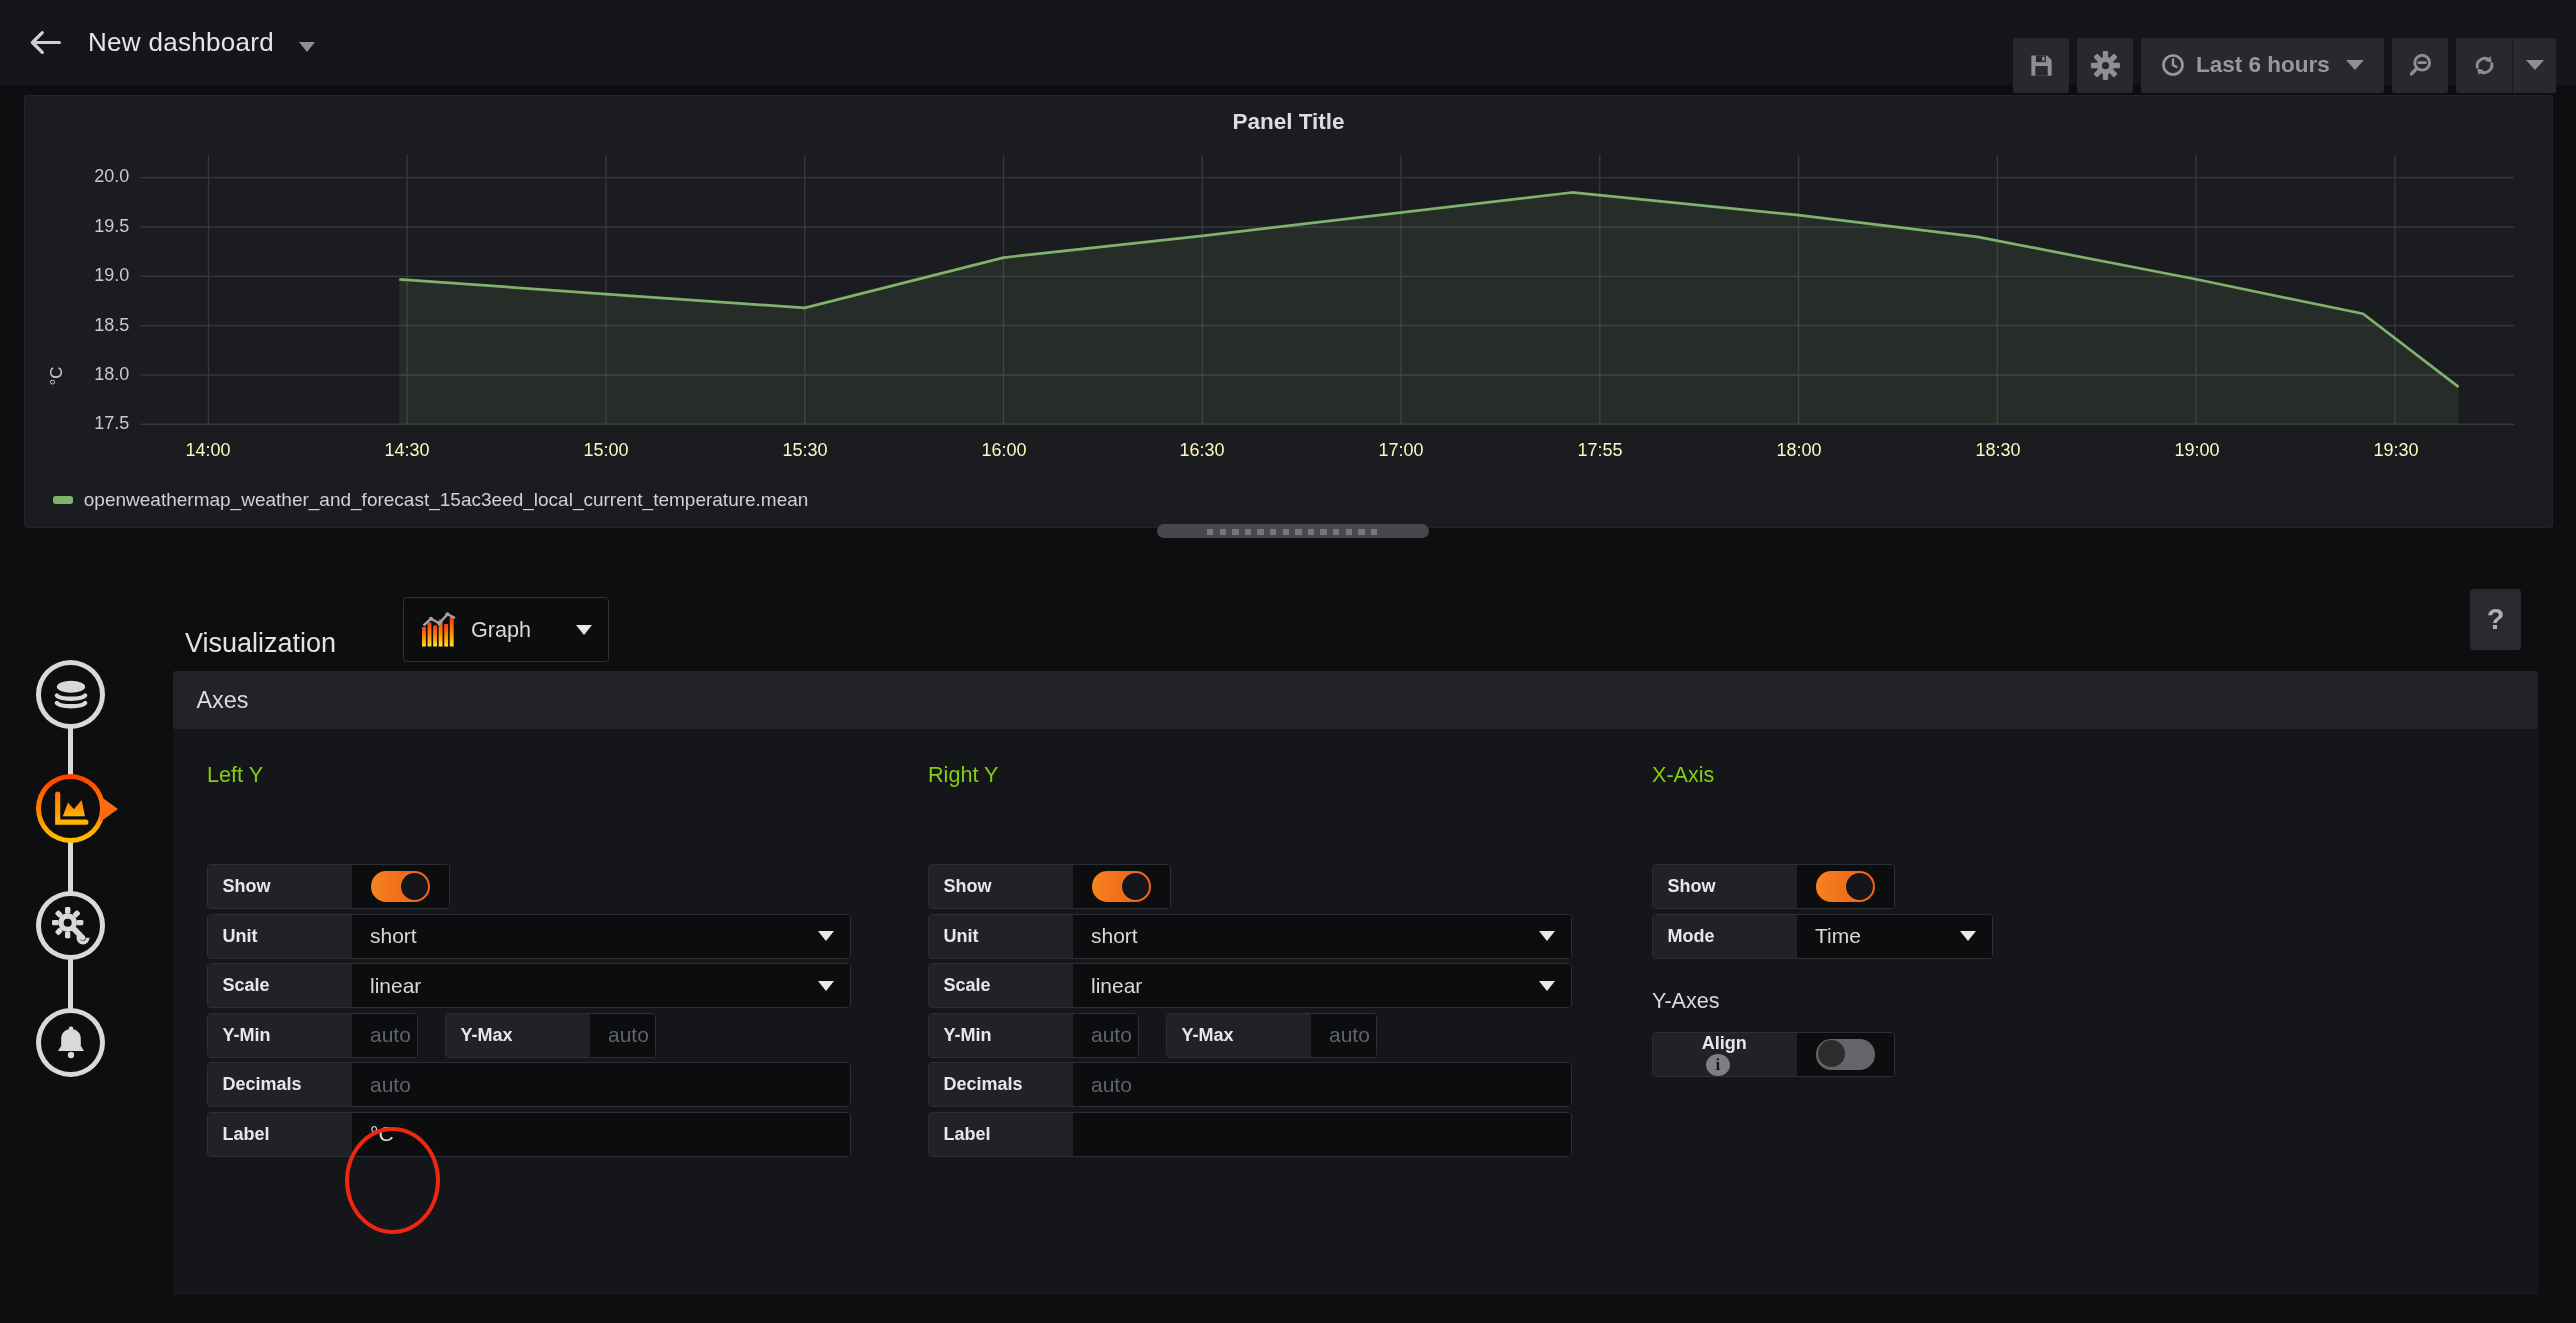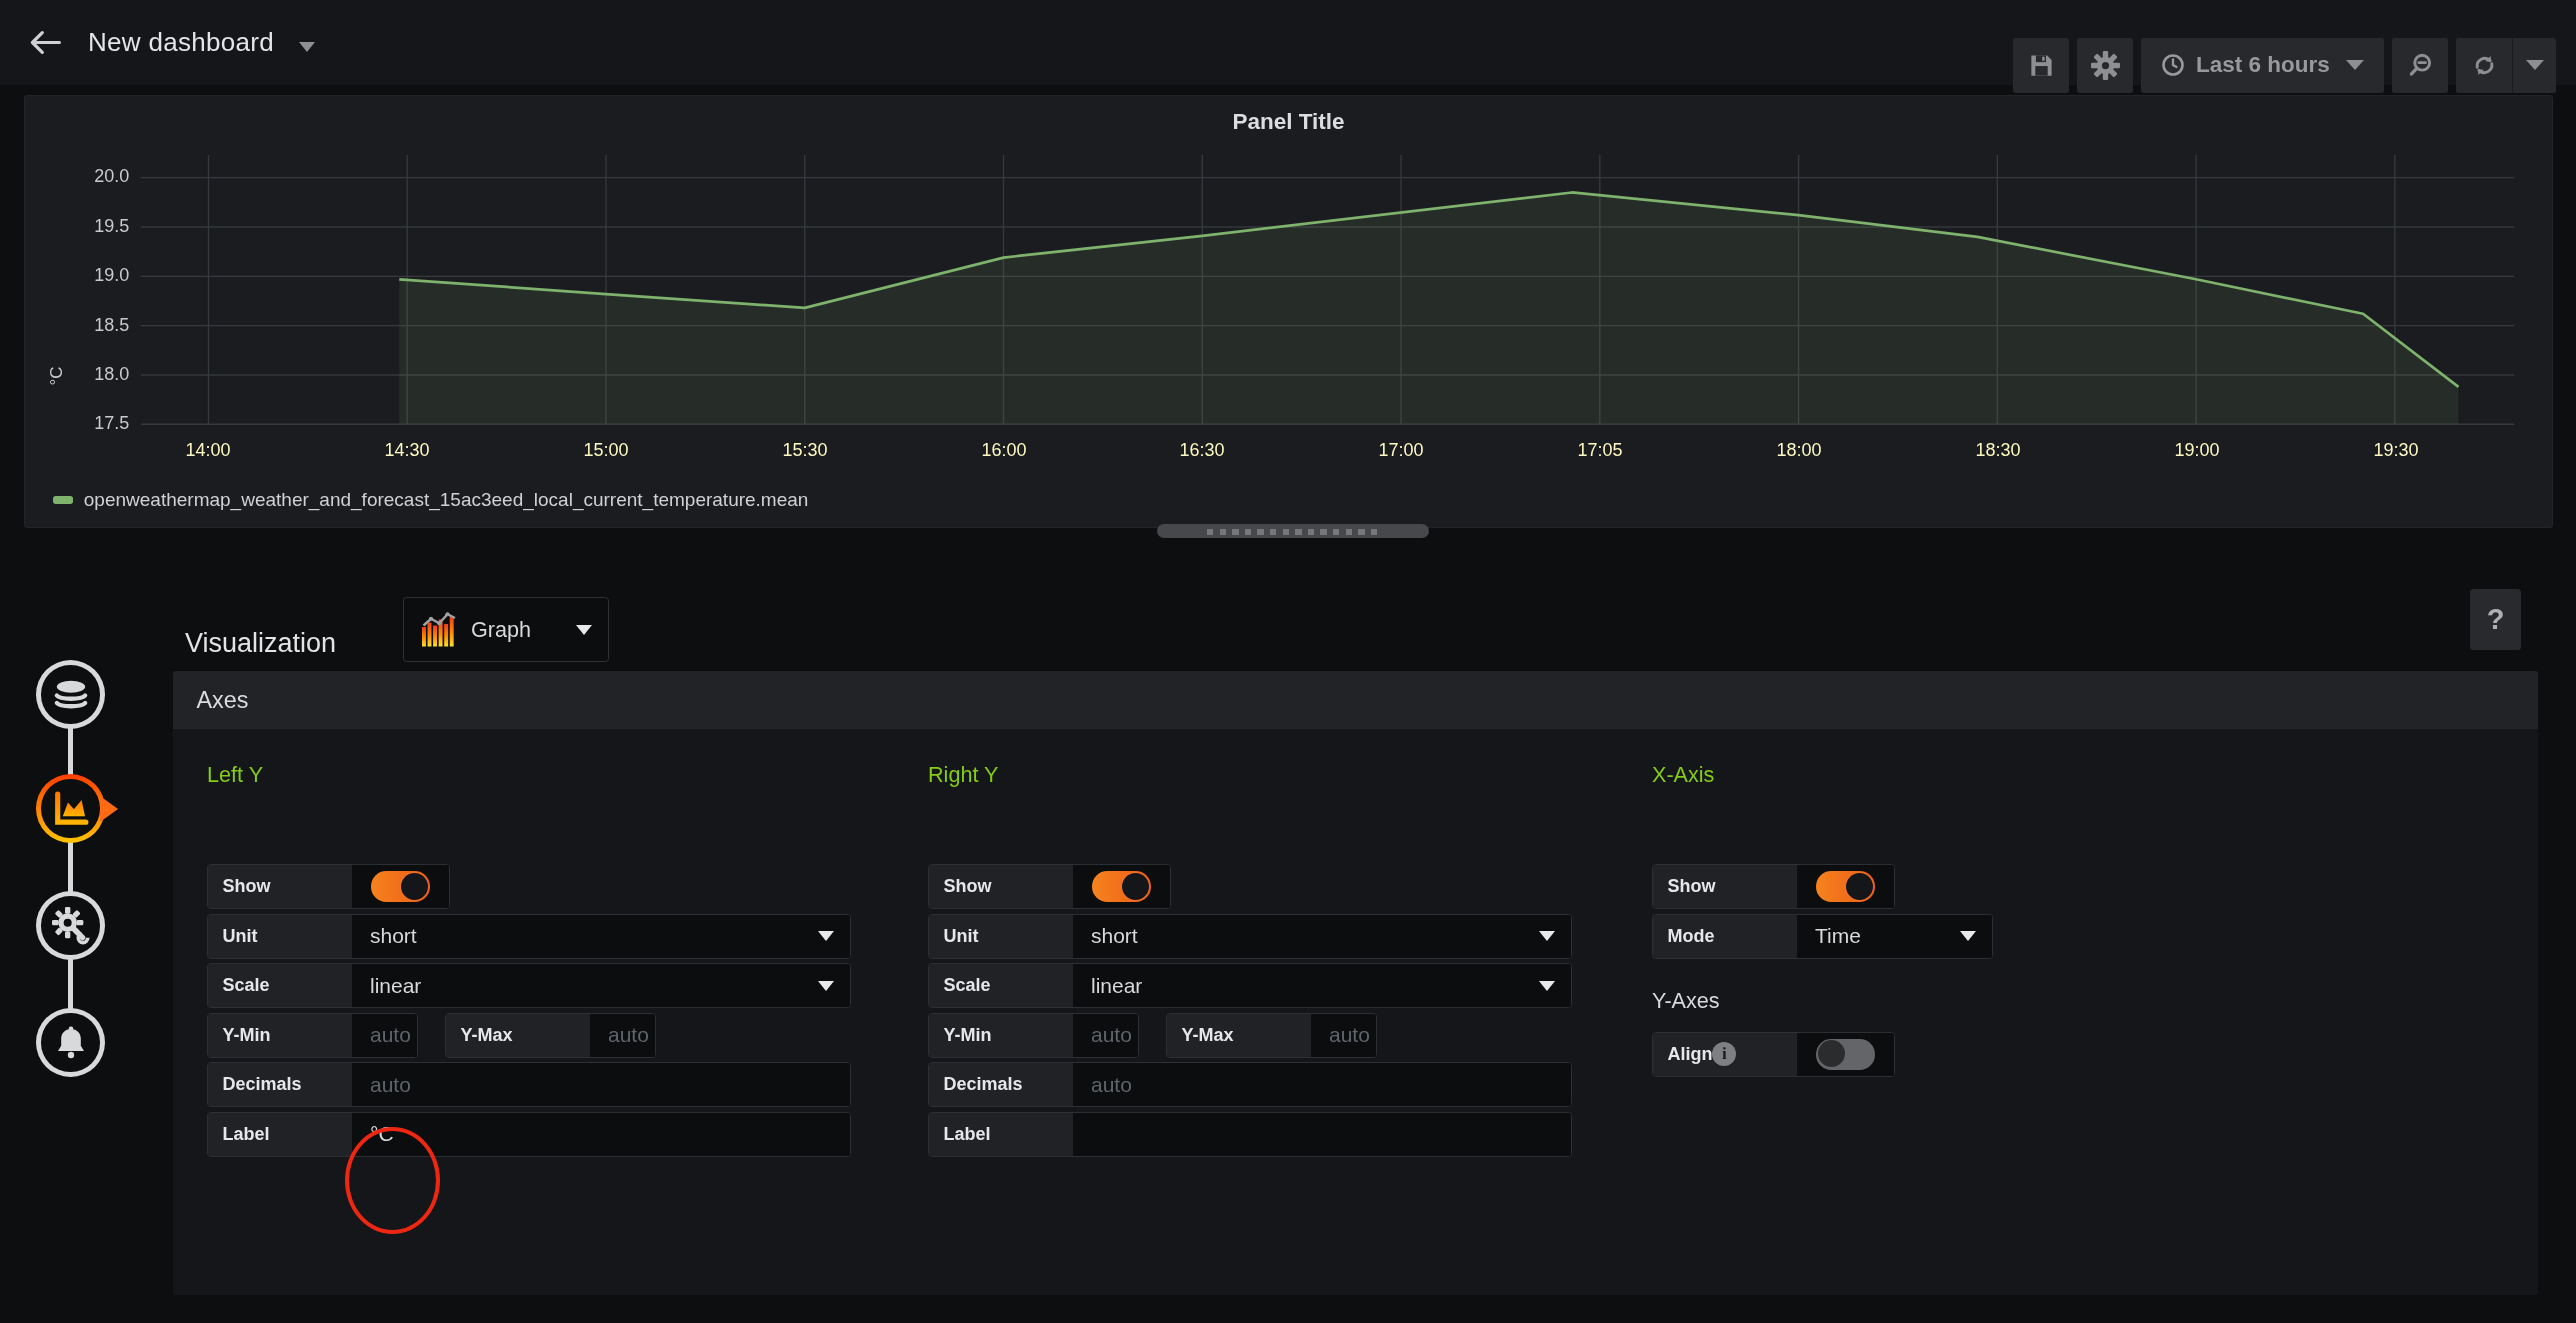--- a/index.html
+++ b/index.html
@@ -69,21 +69,21 @@
   .pair .text-input{width:99px;}
 
   .toggle{width:59px;height:31px;border-radius:15.3px;position:relative;}
   .toggle.on{background:linear-gradient(90deg,#f5831f,#ee5a13);}
   .toggle.on .knob{position:absolute;right:1.8px;top:1.8px;width:27px;height:27px;border-radius:50%;background:#141619;box-shadow:0 0 0 0.9px rgba(255,255,255,.08);}
   .toggle.off{background:#636568;}
   .toggle.off .knob{position:absolute;left:1.8px;top:1.8px;width:27px;height:27px;border-radius:50%;background:#2b2c2e;}
 
   .subheading{font-size:21.6px;color:#d8d9da;margin-top:29px;}
   .info-dot{width:24px;height:24px;border-radius:50%;background:#7d7f82;color:#1a1b1d;font-size:17px;font-weight:bold;display:flex;align-items:center;justify-content:center;font-family:"Liberation Serif",serif;margin-right:12.6px;}
-  .lbl.spread{justify-content:flex-start;padding-right:16px;width:144px;}
+  .lbl.spread{justify-content:center;padding-right:16px;width:144px;flex-direction:column;}
 
   .red-circle{position:absolute;left:345px;top:1127px;width:87px;height:99px;border:4.5px solid #ee2713;border-radius:50%;}
 </style>
 </head>
 <body>
 
 <div class="screen">
 
   <div class="navbar">
     <div class="nav-left">
@@ -199,21 +199,21 @@
         <div class="ytick" style="left: 23.4px; top: 317px;">17.5</div>
       </div>
     <div id="xlabels">
         <div class="xtick" style="left: 129px; top: 344px;">14:00</div>
         <div class="xtick" style="left: 328px; top: 344px;">14:30</div>
         <div class="xtick" style="left: 527px; top: 344px;">15:00</div>
         <div class="xtick" style="left: 726px; top: 344px;">15:30</div>
         <div class="xtick" style="left: 925px; top: 344px;">16:00</div>
         <div class="xtick" style="left: 1123px; top: 344px;">16:30</div>
         <div class="xtick" style="left: 1322px; top: 344px;">17:00</div>
-        <div class="xtick" style="left: 1521px; top: 344px;">17:05</div>
+        <div class="xtick" style="left: 1521px; top: 344px;">17:55</div>
         <div class="xtick" style="left: 1720px; top: 344px;">18:00</div>
         <div class="xtick" style="left: 1919px; top: 344px;">18:30</div>
         <div class="xtick" style="left: 2118px; top: 344px;">19:00</div>
         <div class="xtick" style="left: 2317px; top: 344px;">19:30</div>
       </div>
     <div class="legend">
       <span id="legend-swatch" class="legend-swatch" style="background: rgb(126, 178, 109);"></span>
       <span class="legend-label">openweathermap_weather_and_forecast_15ac3eed_local_current_temperature.mean</span>
     </div>
   </div>

